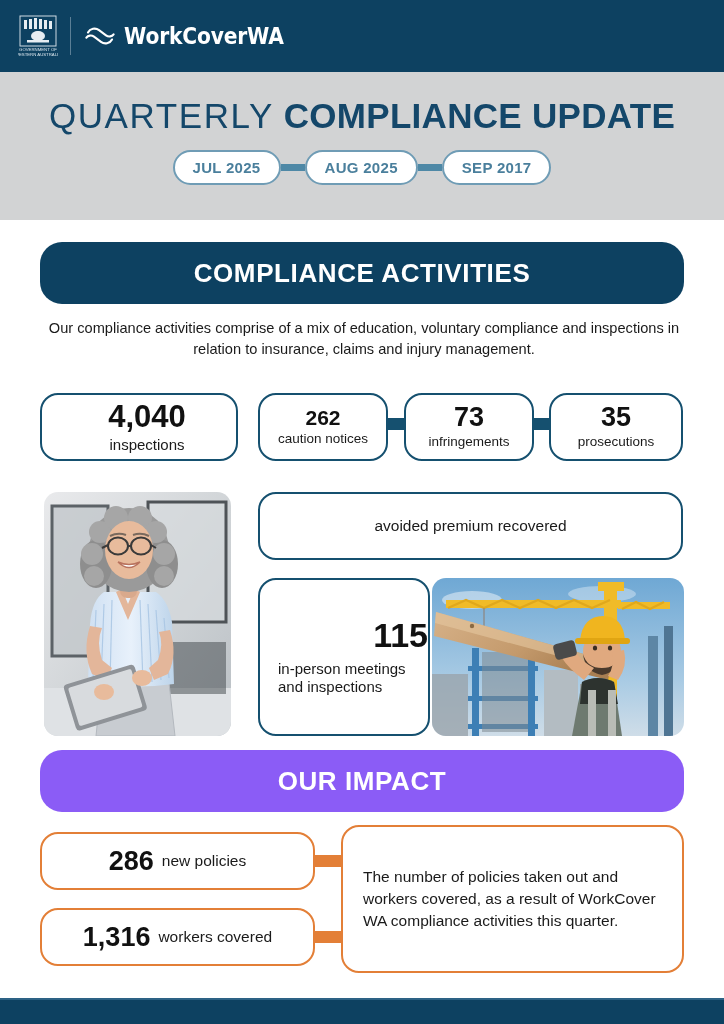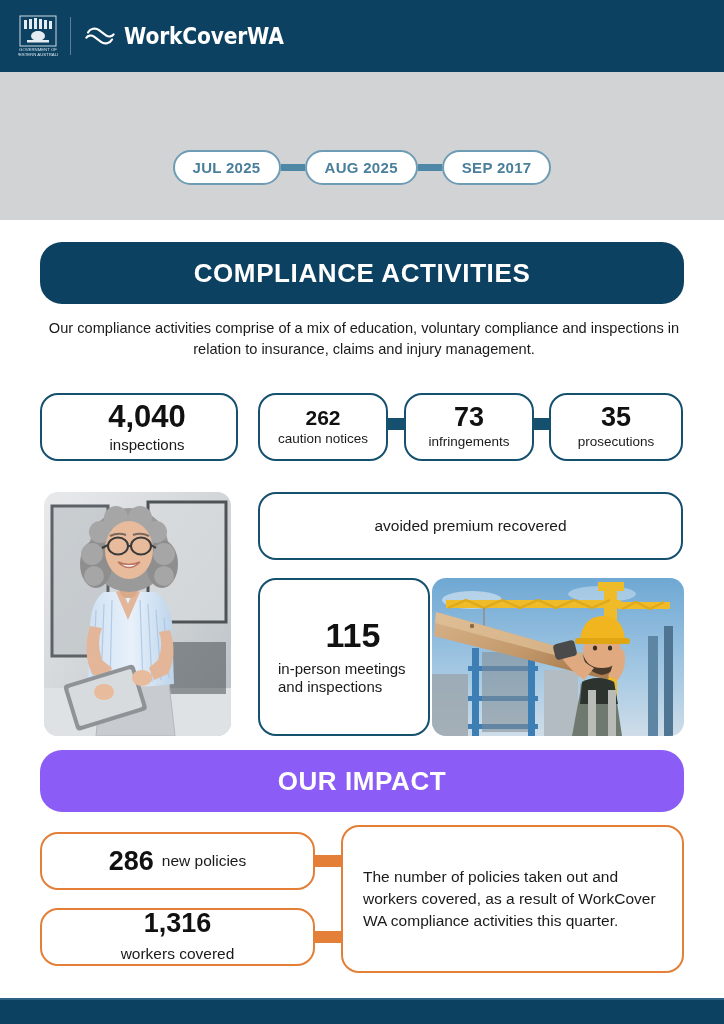--- a/index.html
+++ b/index.html
@@ -104,38 +104,38 @@
   #conn2 { left: 533px; top: 418px; width: 17px; height: 12px; }
 
   
   #c-premium { left: 258px; top: 492px; width: 425px; height: 68px;
     justify-content: center; gap: 9px; }
   #c-premium .num { font-size: 30px; }
   #c-premium .lbl { font-size: 15.5px; }
 
   
   #c-meetings { left: 258px; top: 578px; width: 172px; height: 158px;
-    flex-direction: column; align-items: center; justify-content: center;
+    flex-direction: column; align-items: flex-end; justify-content: center;
     padding: 0 0 0 18px; }
   #c-meetings .num { font-size: 34px; margin-bottom: 8px; }
   #c-meetings .lbl { font-size: 15px; }
 
   
   .photo { position: absolute; border-radius: 14px; overflow: hidden; }
   #photo-office { left: 44px; top: 492px; width: 187px; height: 244px; }
   #photo-construction { left: 432px; top: 578px; width: 252px; height: 158px; }
 
   
   #c-policies { left: 40px; top: 832px; width: 275px; height: 58px;
     justify-content: center; gap: 8px; }
   #c-policies .num { font-size: 27px; }
   #c-policies .lbl { font-size: 15.5px; }
 
   #c-workers { left: 40px; top: 908px; width: 275px; height: 58px;
-    justify-content: center; gap: 8px; flex-direction: column; }
+    justify-content: center; gap: 8px; }
   #c-workers .num { font-size: 27px; }
   #c-workers .lbl { font-size: 15.5px; }
 
   #c-impactnote { left: 341px; top: 825px; width: 343px; height: 148px;
     align-items: center; padding: 0 20px; }
   #c-impactnote .lbl { font-size: 15.5px; line-height: 1.42; }
 
   #conn3 { left: 314px; top: 855px; width: 28px; height: 12px; }
   #conn4 { left: 314px; top: 931px; width: 28px; height: 12px; }
 
@@ -177,20 +177,24 @@
     <div class="brand">
       <svg class="brand-mark" viewBox="0 0 30 24">
         <path d="M3 8.5c2-4 7.5-5 11-2.4l7 5.2c2.6 1.9 6 1.3 7.6-1" fill="none" stroke="#ffffff" stroke-width="2.1" stroke-linecap="round"></path>
         <path d="M27 15.5c-2 4-7.5 5-11 2.4l-7-5.2c-2.6-1.9-6-1.3-7.6 1" fill="none" stroke="#ffffff" stroke-width="2.1" stroke-linecap="round"></path>
       </svg>
       <span class="brand-name">WorkCoverWA</span>
     </div>
   </div>
 
   <div class="titleband">
+    <div class="maintitle">
+      <span class="light">QUARTERLY</span>
+      <span class="bold">COMPLIANCE UPDATE</span>
+    </div>
 
     <div class="pillrow">
       <div class="pill">JUL 2025</div>
       <div class="pillconn"></div>
       <div class="pill">AUG 2025</div>
       <div class="pillconn"></div>
       <div class="pill">SEP 2017</div>
     </div>
   </div>
 

